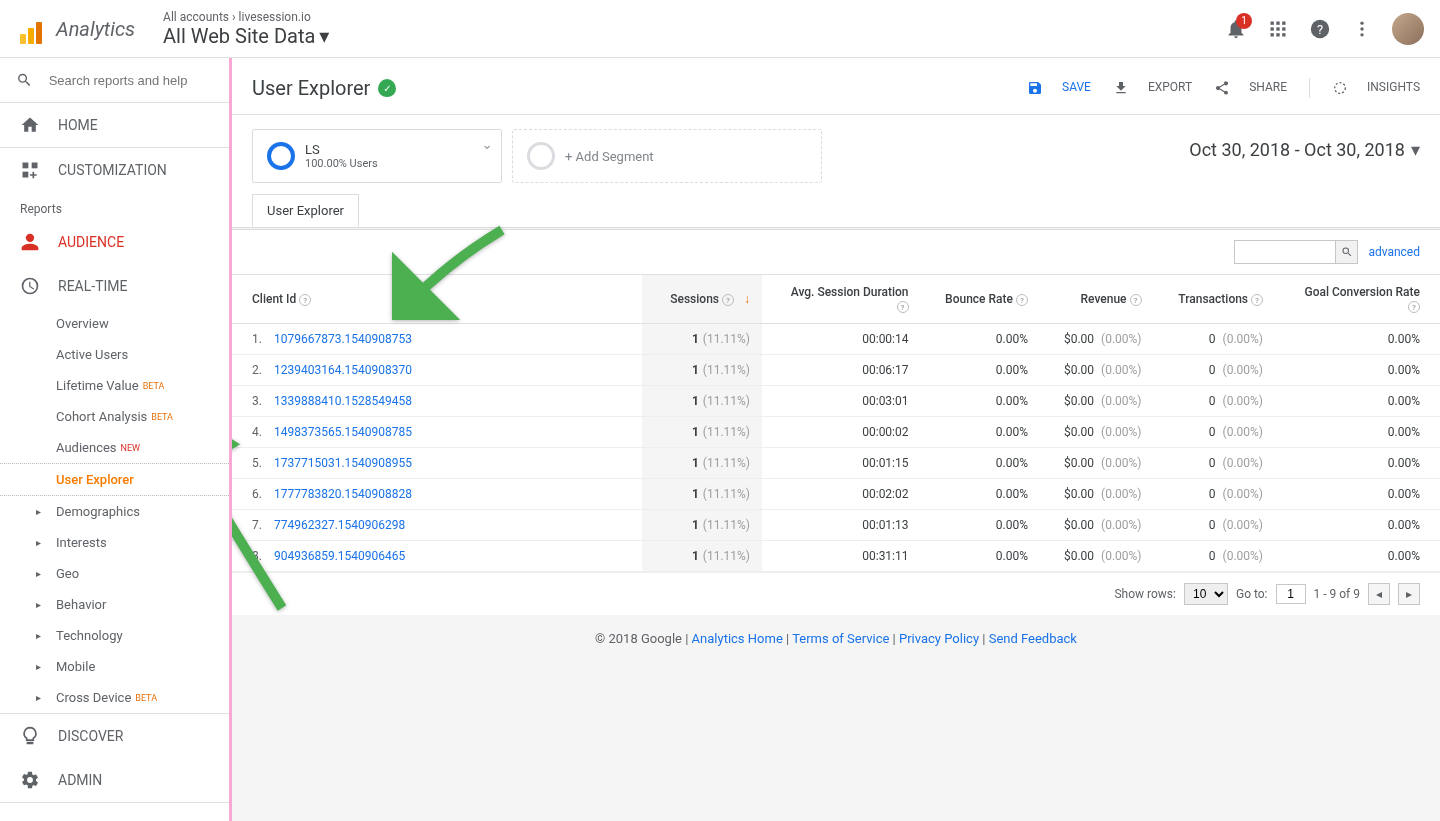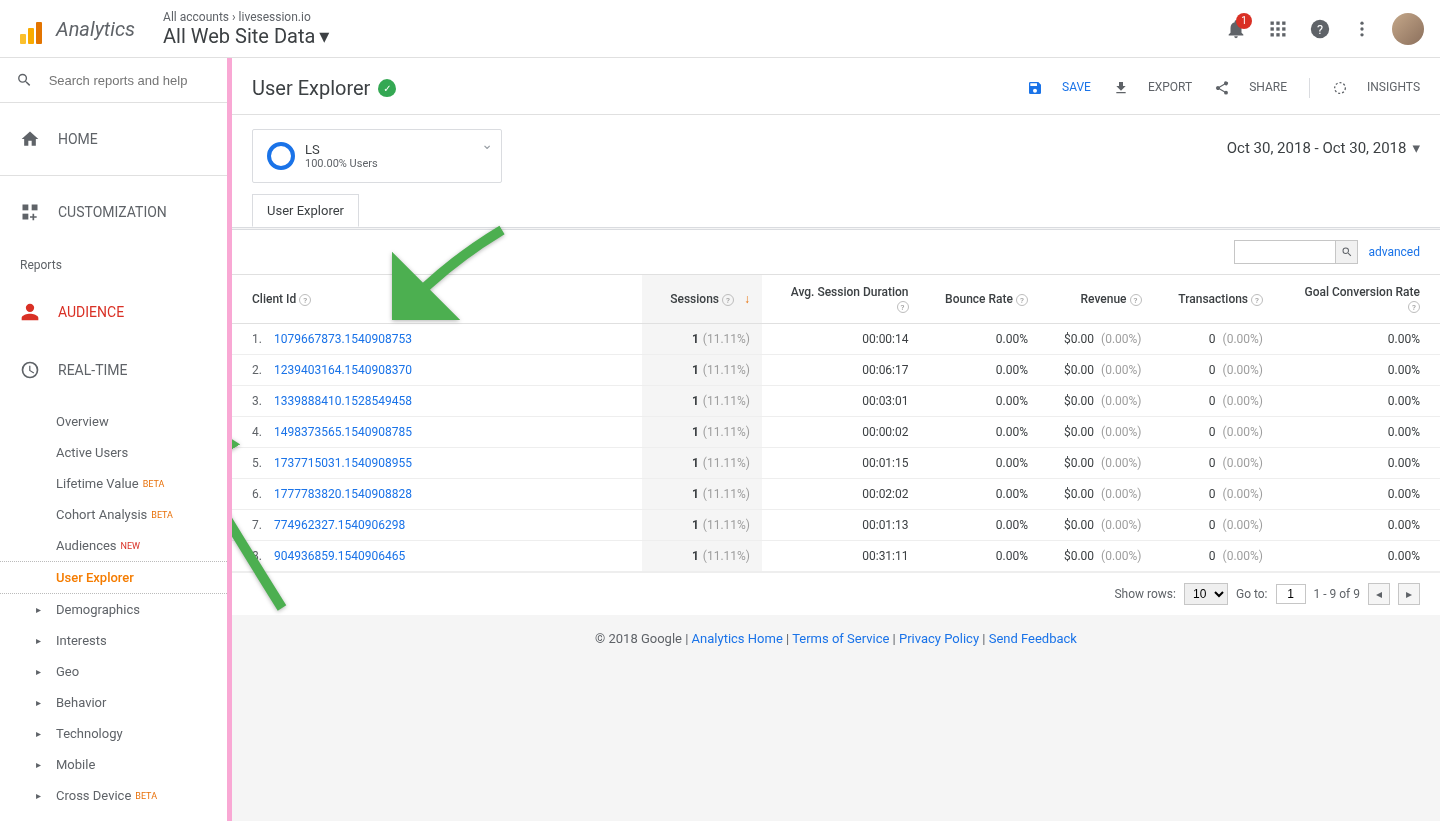--- a/index.html
+++ b/index.html
@@ -19,21 +19,21 @@
 .breadcrumb { font-size: 12px; color: #5f6368; }
 .property-name { font-size: 20px; color: #3c4043; display:flex;align-items:center;gap:4px;}
 .header-spacer { flex: 1; }
 .header-icons { display: flex; align-items: center; gap: 18px; }
 .header-icon { width: 24px; height: 24px; display:flex;align-items:center;justify-content:center;color:#5f6368;position:relative;cursor:pointer;}
 .badge { position:absolute; top:-4px; right:-4px; background:#d93025; color:#fff; border-radius:50%; width:16px;height:16px;font-size:10px;display:flex;align-items:center;justify-content:center;}
 .avatar { width:32px;height:32px;border-radius:50%;background:linear-gradient(135deg,#c5a88a,#8b6f5c);}
 
 
 .body-row { display: flex; flex: 1; overflow: hidden; }
-.sidebar { width: 232px; border-right: 5px solid #f9a8d4; background:#fff; display:flex;flex-direction:column; overflow-y:auto;gap:14px;}
+.sidebar { width: 232px; border-right: 3px solid #f9a8d4; background:#fff; display:flex;flex-direction:column; overflow-y:auto;}
 .search-row { display:flex;align-items:center;gap:16px;padding:12px 16px;border-bottom:1px solid #e0e0e0; color:#5f6368;}
 .search-row input { border:none; outline:none; font-size:13px; width:100%; }
 .nav-item { display:flex;align-items:center;gap:18px;padding:12px 20px;color:#5f6368;cursor:pointer;font-size:14px;}
 .nav-item.active-section { color:#d93025; }
 .nav-item.active-section .nav-icon svg { fill:#d93025;}
 .nav-icon { width:20px;height:20px;display:flex;align-items:center;justify-content:center;}
 .nav-icon svg{fill:#5f6368;}
 .nav-sep { border-top:1px solid #e0e0e0;}
 .reports-label { padding:10px 20px 4px; font-size:12px;color:#5f6368;}
 .sub-items { padding-left: 0;}
@@ -61,21 +61,21 @@
 
 .segments-row { display:flex;gap:10px;padding:0 20px 12px;background:#fff;align-items:flex-start;}
 .segment-card { border:1px solid #dadce0;border-radius:2px;padding:12px 14px;width:250px;display:flex;align-items:center;gap:10px;position:relative;}
 .segment-donut{width:28px;height:28px;border:4px solid #1a73e8;border-radius:50%;}
 .segment-text{display:flex;flex-direction:column;}
 .segment-name{font-size:13px;color:#3c4043;}
 .segment-pct{font-size:11px;color:#5f6368;text-align:right;}
 .segment-chevron{position:absolute;top:6px;right:8px;color:#9aa0a6;font-size:14px;}
 .segment-add{border:1px dashed #dadce0;border-radius:2px;padding:12px 14px;width:310px;display:flex;align-items:center;gap:10px;color:#80868b;}
 .segment-add-circle{width:28px;height:28px;border:3px solid #dadce0;border-radius:50%;}
-.date-range{margin-left:auto;display:flex;align-items:center;gap:6px;font-size:15px;color:#3c4043;padding-top:10px;}
+.date-range{margin-left:auto;display:flex;align-items:center;gap:6px;font-size:18px;color:#3c4043;padding-top:10px;}
 
 .tab-bar{background:#fff;padding:0 20px;position:relative;top:-1px;}
 .tab{display:inline-block;border:1px solid #dadce0;border-bottom:1px solid #fff;padding:8px 14px;font-size:13px;background:#fff;}
 
 .report-panel{background:#fff;margin:0 0 0 0;border-top:1px solid #dadce0;}
 .table-toolbar{display:flex;justify-content:flex-end;align-items:center;padding:10px 20px;gap:10px;}
 .search-box{display:flex;border:1px solid #c6c6c6;}
 .search-box input{border:none;outline:none;padding:4px 6px;width:100px;font-size:12px;}
 .search-box button{border:none;border-left:1px solid #c6c6c6;background:#f1f1f1;width:22px;cursor:pointer;display:flex;align-items:center;justify-content:center;}
 .advanced-link{color:#1a73e8;font-size:12px;cursor:pointer;}
@@ -329,20 +329,24 @@
       </div>
 
       <div class="segments-row" style="border-top:1px solid #e0e0e0;padding-top:14px;">
         <div class="segment-card">
           <div class="segment-donut"></div>
           <div class="segment-text">
             <span class="segment-name">LS</span>
             <span class="segment-pct">100.00% Users</span>
           </div>
           <span class="segment-chevron">⌄</span>
+        </div>
+        <div class="segment-add">
+          <div class="segment-add-circle"></div>
+          <span>+ Add Segment</span>
         </div>
         <div class="date-range">
           <span>Oct 30, 2018 - Oct 30, 2018</span>
           <span style="color:#5f6368;">▾</span>
         </div>
       </div>
 
       <div class="tab-bar" style="background:#fff;border-bottom:1px solid #dadce0;">
         <div class="tab">User Explorer</div>
       </div>

